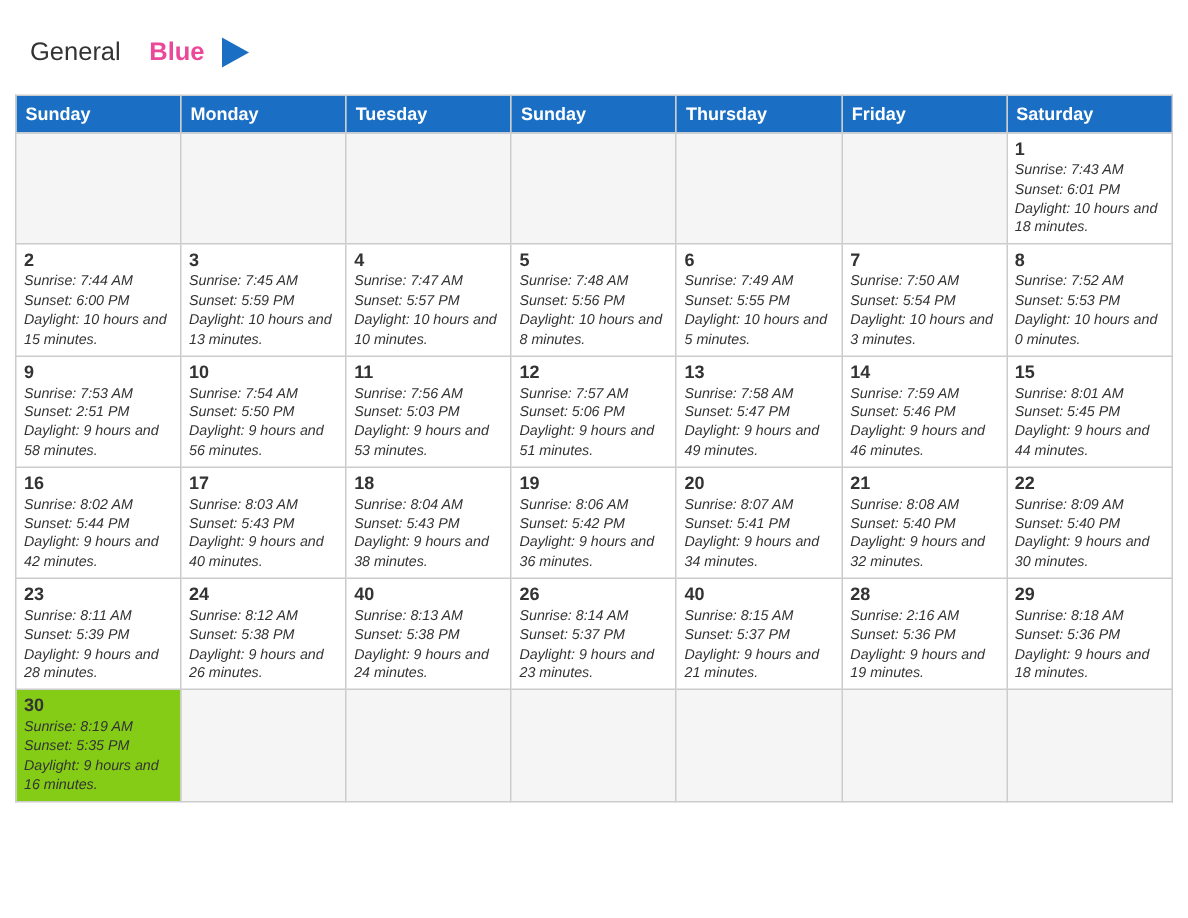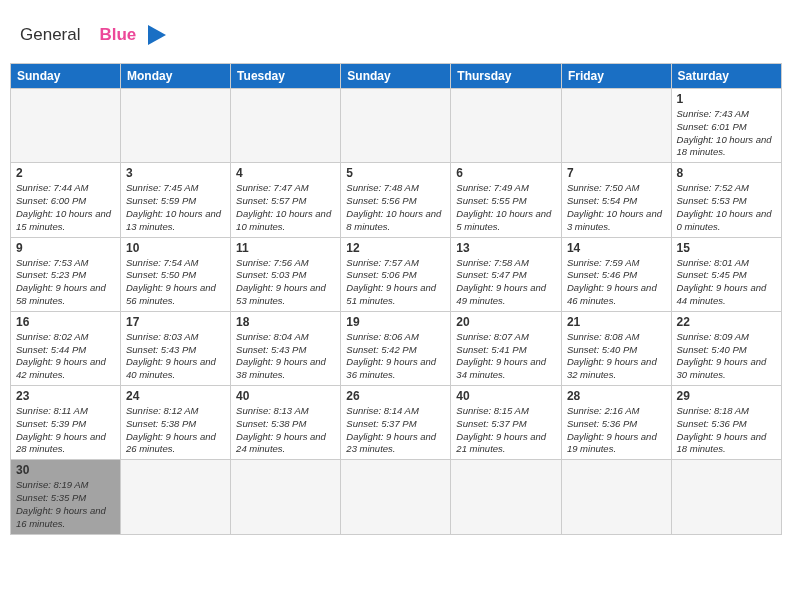--- a/index.html
+++ b/index.html
@@ -51,21 +51,21 @@
     }
     .calendar td {
       border: 1px solid #ccc;
       vertical-align: top;
       padding: 3px 5px;
       width: 113px;
       min-height: 70px;
       background: #fff;
     }
     .calendar tr:last-child td {
-      background: #a3a3a3;
+      background: #84cc16;
     }
     .day-num {
       font-size: 12px;
       font-weight: bold;
       color: #333;
       display: block;
       margin-bottom: 2px;
     }
     .day-info {
       font-size: 9.5px;
@@ -168,21 +168,21 @@
             <span class="day-num">8</span>
             <div class="day-info">Sunrise: 7:52 AM
 Sunset: 5:53 PM
 Daylight: 10 hours and 0 minutes.</div>
           </td>
         </tr>
         <tr>
           <td>
             <span class="day-num">9</span>
             <div class="day-info">Sunrise: 7:53 AM
-Sunset: 5:23 PM
+Sunset: 2:51 PM
 Daylight: 9 hours and 58 minutes.</div>
           </td>
           <td>
             <span class="day-num">10</span>
             <div class="day-info">Sunrise: 7:54 AM
 Sunset: 5:50 PM
 Daylight: 9 hours and 56 minutes.</div>
           </td>
           <td>
             <span class="day-num">11</span>

